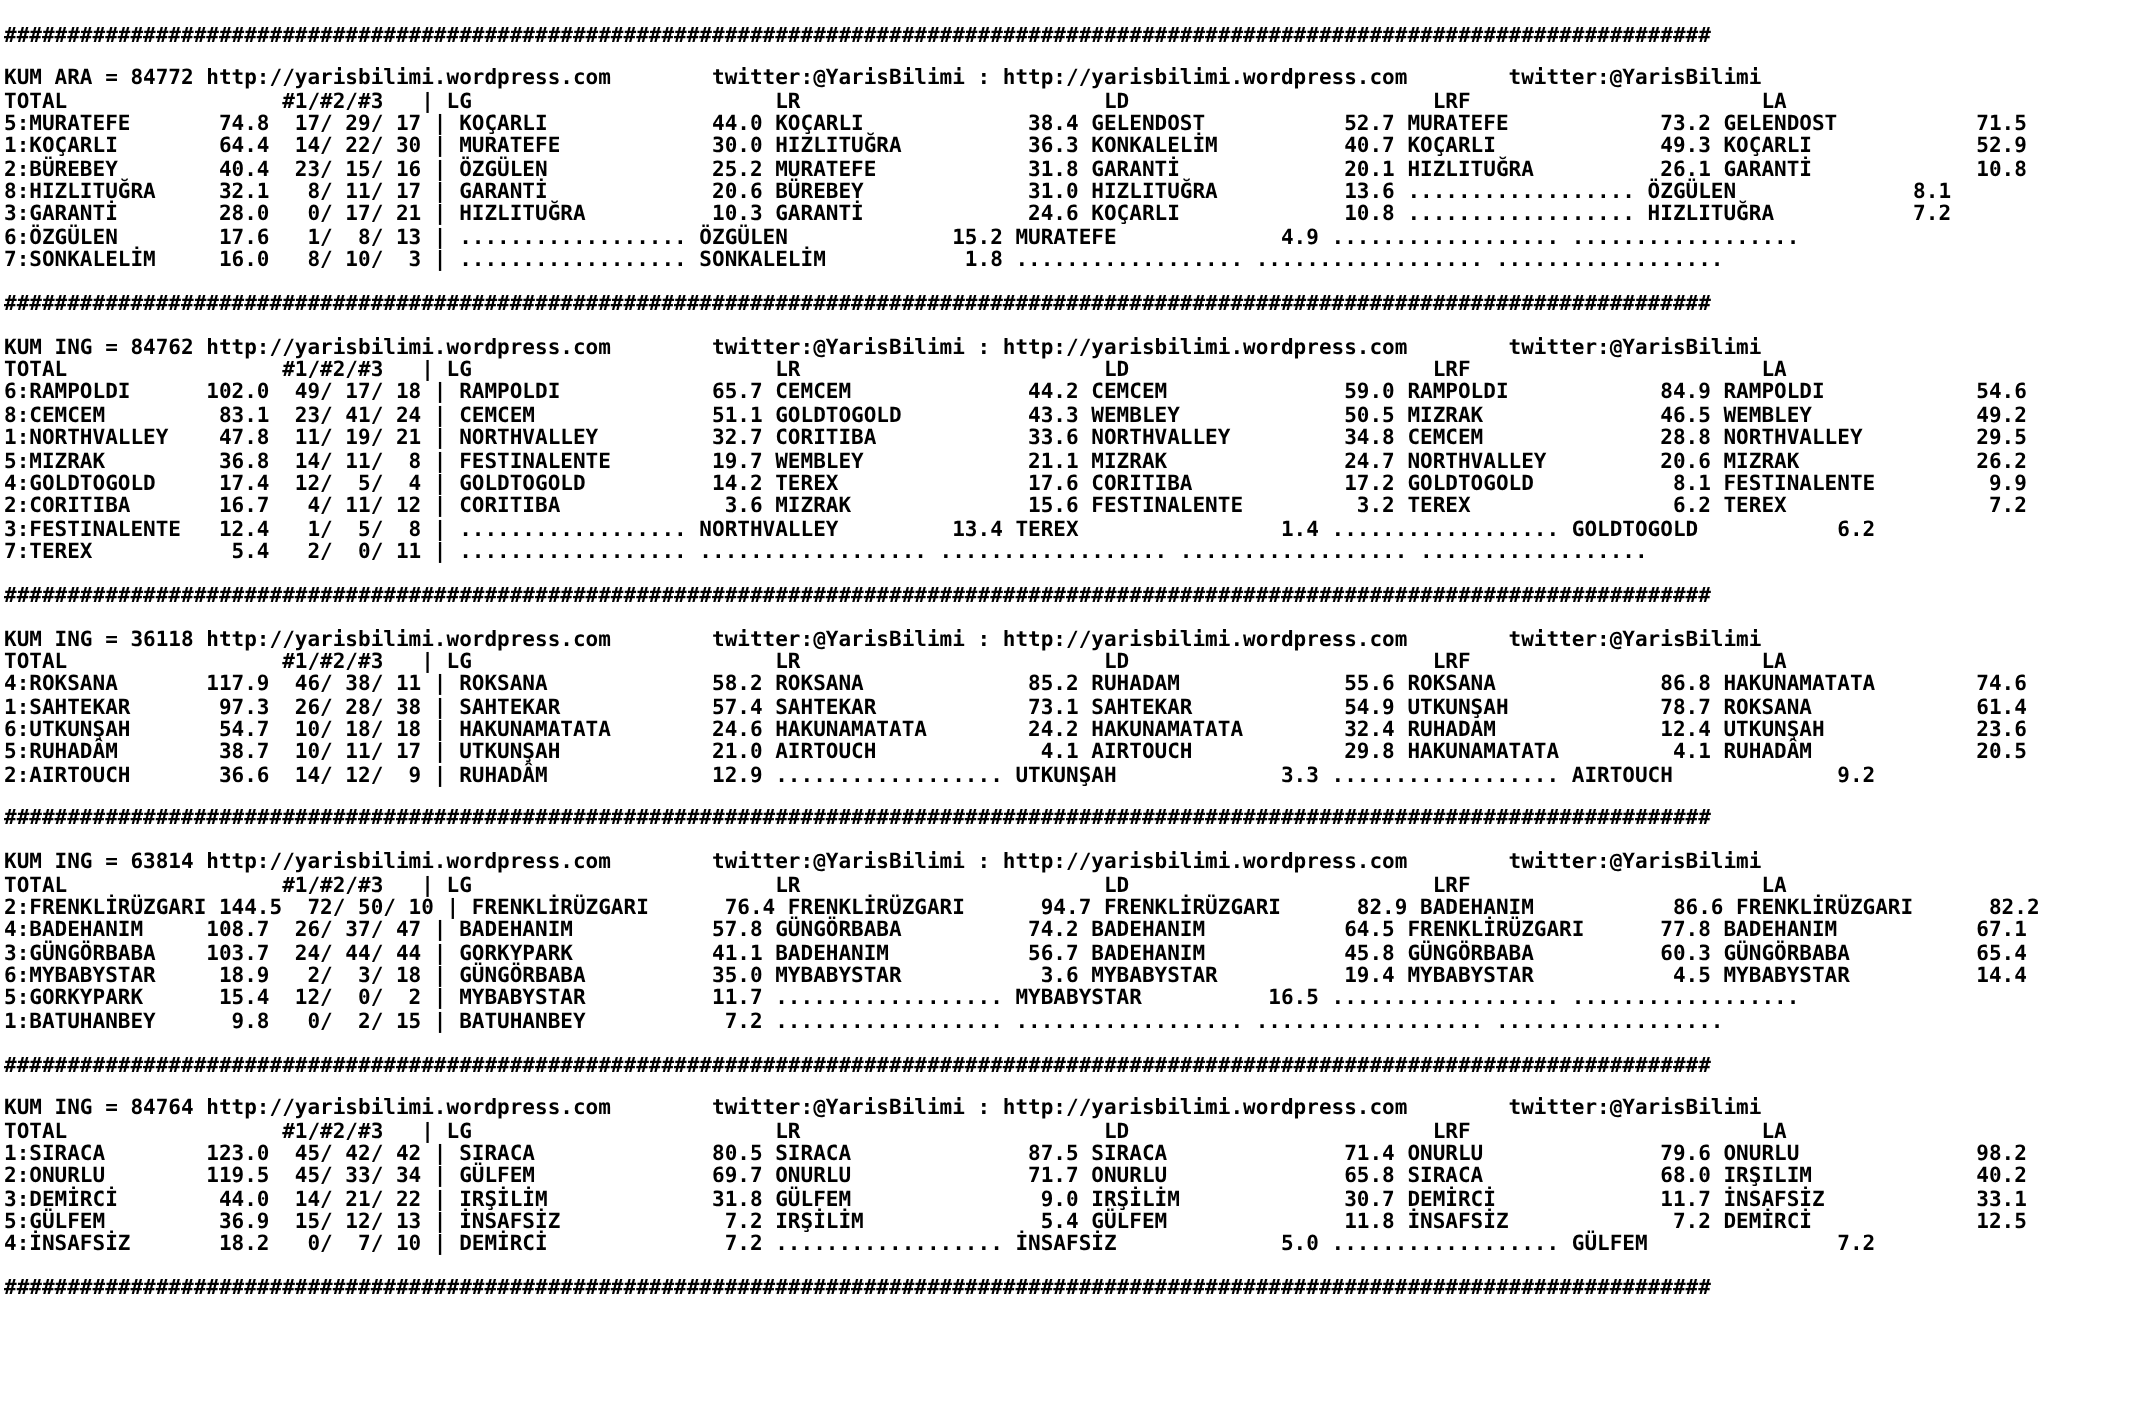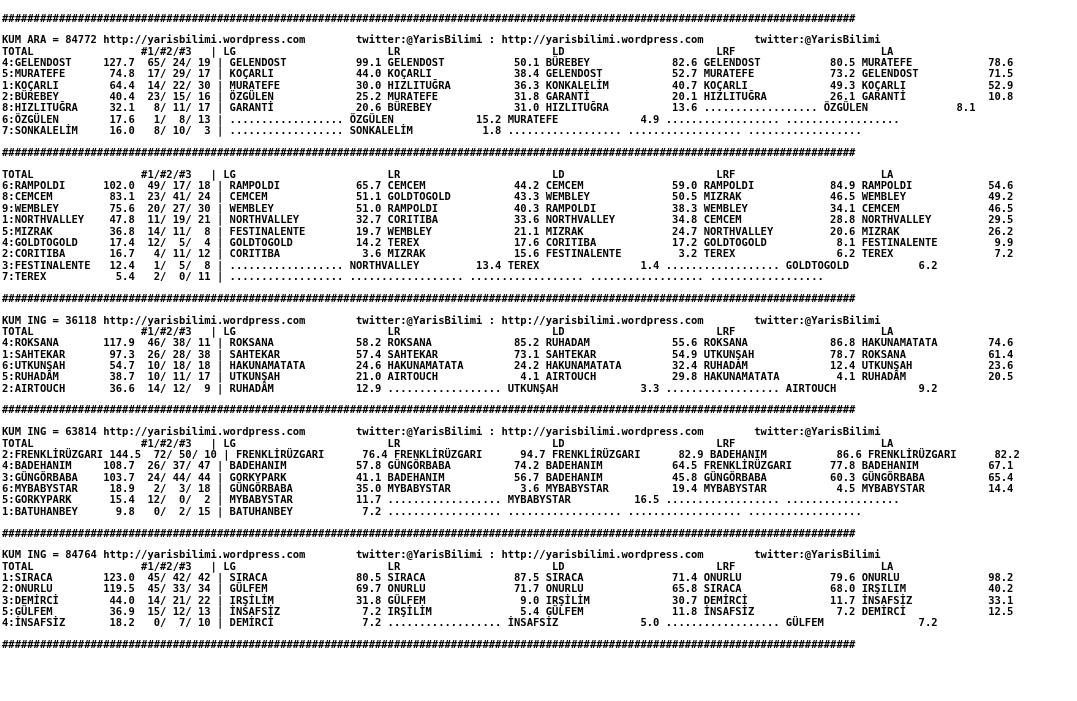--- a/index.html
+++ b/index.html
@@ -32,32 +32,32 @@
   }
 </style>
 </head>
 <body>
 
 <div class="page">
   <div id="content">
       <pre class="sep">#######################################################################################################################################</pre>
       <pre class="block">KUM ARA = 84772 http://yarisbilimi.wordpress.com        twitter:@YarisBilimi : http://yarisbilimi.wordpress.com        twitter:@YarisBilimi</pre>
       <pre class="block">TOTAL                 #1/#2/#3   | LG                        LR                        LD                        LRF                       LA</pre>
-      <pre class="block">4:GELENDOST     127.7  65/ 24/ 19 | GELENDOST           99.1 GELENDOST           50.1 BÜREBEY             82.6 GELENDOST           80.5 MURATEFE            78.6</pre>
       <pre class="block">5:MURATEFE       74.8  17/ 29/ 17 | KOÇARLI             44.0 KOÇARLI             38.4 GELENDOST           52.7 MURATEFE            73.2 GELENDOST           71.5</pre>
       <pre class="block">1:KOÇARLI        64.4  14/ 22/ 30 | MURATEFE            30.0 HIZLITUĞRA          36.3 KONKALELİM          40.7 KOÇARLI             49.3 KOÇARLI             52.9</pre>
       <pre class="block">2:BÜREBEY        40.4  23/ 15/ 16 | ÖZGÜLEN             25.2 MURATEFE            31.8 GARANTİ             20.1 HIZLITUĞRA          26.1 GARANTİ             10.8</pre>
       <pre class="block">8:HIZLITUĞRA     32.1   8/ 11/ 17 | GARANTİ             20.6 BÜREBEY             31.0 HIZLITUĞRA          13.6 .................. ÖZGÜLEN              8.1</pre>
+      <pre class="block">3:GARANTİ        28.0   0/ 17/ 21 | HIZLITUĞRA          10.3 GARANTİ             24.6 KOÇARLI             10.8 .................. HIZLITUĞRA           7.2</pre>
       <pre class="block">6:ÖZGÜLEN        17.6   1/  8/ 13 | .................. ÖZGÜLEN             15.2 MURATEFE             4.9 .................. ..................</pre>
       <pre class="block">7:SONKALELİM     16.0   8/ 10/  3 | .................. SONKALELİM           1.8 .................. .................. ..................</pre>
       <pre class="sep">#######################################################################################################################################</pre>
+      <pre class="block">KUM ING = 84762 http://yarisbilimi.wordpress.com        twitter:@YarisBilimi : http://yarisbilimi.wordpress.com        twitter:@YarisBilimi</pre>
       <pre class="block">TOTAL                 #1/#2/#3   | LG                        LR                        LD                        LRF                       LA</pre>
       <pre class="block">6:RAMPOLDI      102.0  49/ 17/ 18 | RAMPOLDI            65.7 CEMCEM              44.2 CEMCEM              59.0 RAMPOLDI            84.9 RAMPOLDI            54.6</pre>
       <pre class="block">8:CEMCEM         83.1  23/ 41/ 24 | CEMCEM              51.1 GOLDTOGOLD          43.3 WEMBLEY             50.5 MIZRAK              46.5 WEMBLEY             49.2</pre>
-      <pre class="block">9:WEMBLEY        75.6  20/ 27/ 30 | WEMBLEY             51.0 RAMPOLDI            40.3 RAMPOLDI            38.3 WEMBLEY             34.1 CEMCEM              46.5</pre>
       <pre class="block">1:NORTHVALLEY    47.8  11/ 19/ 21 | NORTHVALLEY         32.7 CORITIBA            33.6 NORTHVALLEY         34.8 CEMCEM              28.8 NORTHVALLEY         29.5</pre>
       <pre class="block">5:MIZRAK         36.8  14/ 11/  8 | FESTINALENTE        19.7 WEMBLEY             21.1 MIZRAK              24.7 NORTHVALLEY         20.6 MIZRAK              26.2</pre>
       <pre class="block">4:GOLDTOGOLD     17.4  12/  5/  4 | GOLDTOGOLD          14.2 TEREX               17.6 CORITIBA            17.2 GOLDTOGOLD           8.1 FESTINALENTE         9.9</pre>
       <pre class="block">2:CORITIBA       16.7   4/ 11/ 12 | CORITIBA             3.6 MIZRAK              15.6 FESTINALENTE         3.2 TEREX                6.2 TEREX                7.2</pre>
       <pre class="block">3:FESTINALENTE   12.4   1/  5/  8 | .................. NORTHVALLEY         13.4 TEREX                1.4 .................. GOLDTOGOLD           6.2</pre>
       <pre class="block">7:TEREX           5.4   2/  0/ 11 | .................. .................. .................. .................. ..................</pre>
       <pre class="sep">#######################################################################################################################################</pre>
       <pre class="block">KUM ING = 36118 http://yarisbilimi.wordpress.com        twitter:@YarisBilimi : http://yarisbilimi.wordpress.com        twitter:@YarisBilimi</pre>
       <pre class="block">TOTAL                 #1/#2/#3   | LG                        LR                        LD                        LRF                       LA</pre>
       <pre class="block">4:ROKSANA       117.9  46/ 38/ 11 | ROKSANA             58.2 ROKSANA             85.2 RUHADAM             55.6 ROKSANA             86.8 HAKUNAMATATA        74.6</pre>

